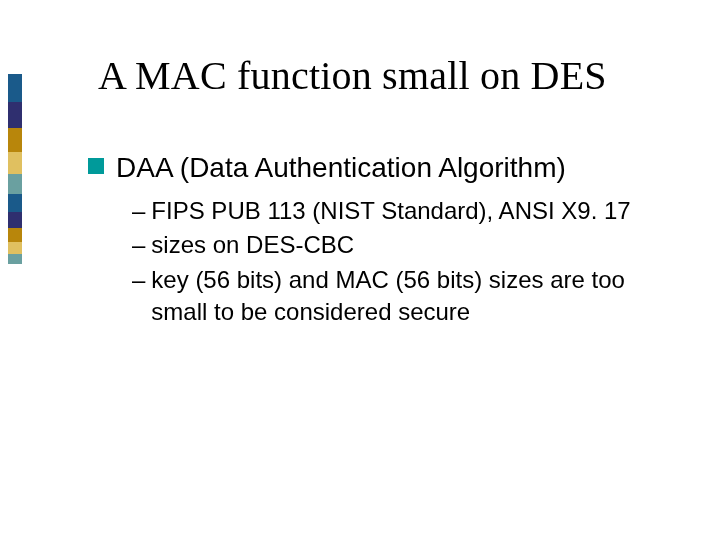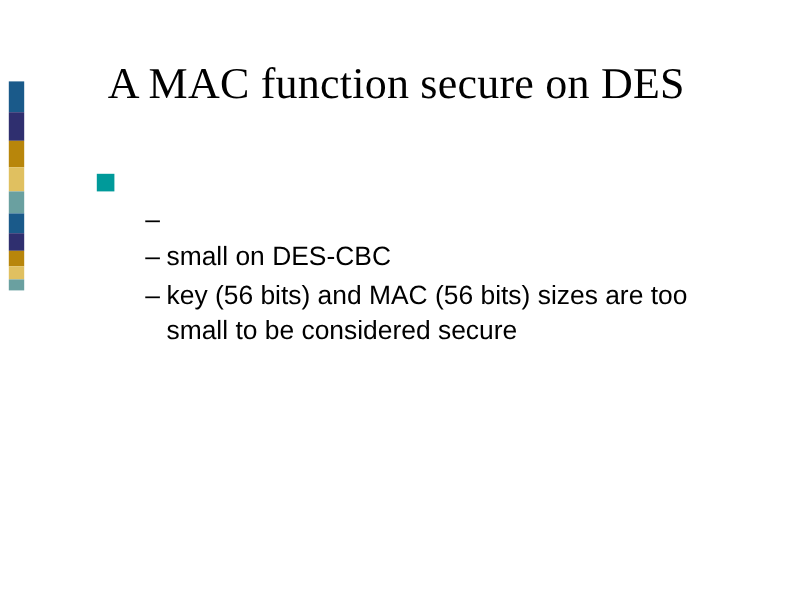--- a/index.html
+++ b/index.html
@@ -93,33 +93,35 @@
       <div class="seg" style="background: rgb(184, 134, 11); height: 24px;"></div>
       <div class="seg" style="background: rgb(224, 192, 96); height: 22px;"></div>
       <div class="seg" style="background: rgb(106, 160, 160); height: 20px;"></div>
       <div class="seg" style="background: rgb(26, 90, 138); height: 18px;"></div>
       <div class="seg" style="background: rgb(47, 47, 111); height: 16px;"></div>
       <div class="seg" style="background: rgb(184, 134, 11); height: 14px;"></div>
       <div class="seg" style="background: rgb(224, 192, 96); height: 12px;"></div>
       <div class="seg" style="background: rgb(106, 160, 160); height: 10px;"></div>
     </div>
 
-  <div class="title">A MAC function secure on DES</div>
+  <div class="title">A MAC function small on DES</div>
 
   <div class="body">
     <div class="lvl1">
       <div class="bullet-sq"></div>
+      <div class="txt">DAA (Data Authentication Algorithm)</div>
     </div>
     <div class="lvl2-group">
       <div class="lvl2">
         <div class="dash">–</div>
+        <div class="txt">FIPS PUB 113 (NIST Standard), ANSI X9. 17</div>
       </div>
       <div class="lvl2">
         <div class="dash">–</div>
-        <div class="txt">small on DES-CBC</div>
+        <div class="txt">sizes on DES-CBC</div>
       </div>
       <div class="lvl2">
         <div class="dash">–</div>
         <div class="txt">key (56 bits) and MAC (56 bits) sizes are too small to be considered secure</div>
       </div>
     </div>
   </div>
 
 </div>
 

